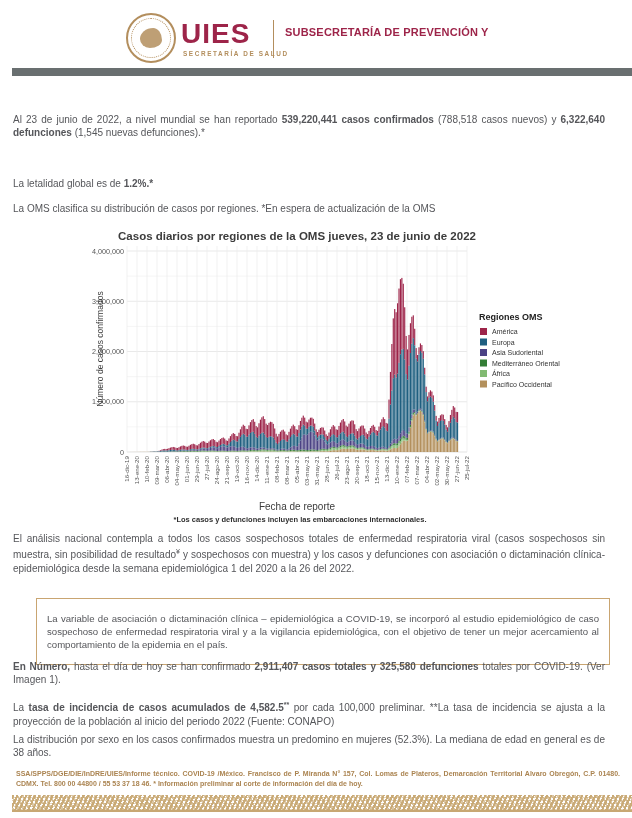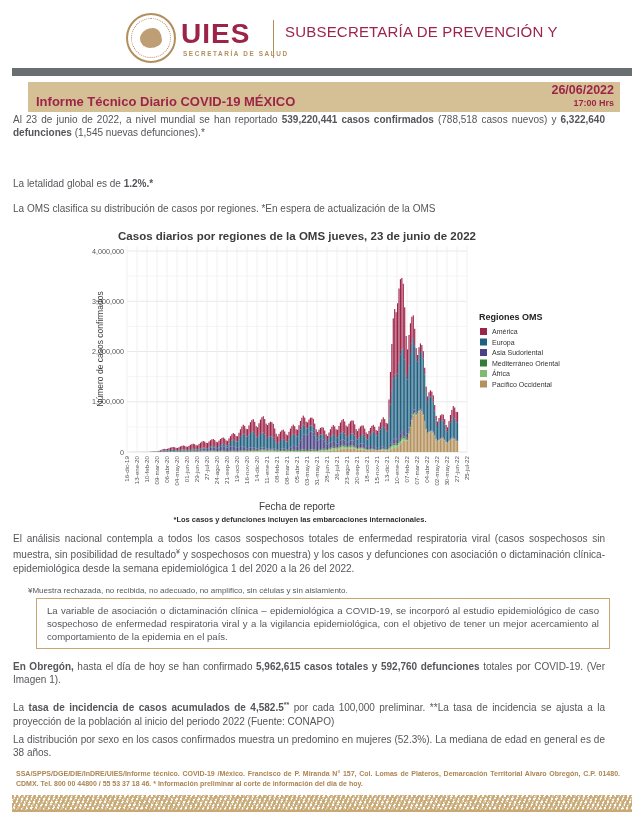--- a/index.html
+++ b/index.html
@@ -14,40 +14,40 @@
   .seal{position:absolute;left:126px;top:13px;width:50px;height:50px;border:2px solid var(--gold);
         border-radius:50%;}
   .seal:before{content:"";position:absolute;inset:3px;border:1px dotted var(--gold);border-radius:50%}
   .seal:after{content:"";position:absolute;left:12px;top:13px;width:22px;height:20px;background:var(--gold);
         border-radius:60% 40% 55% 45%/55% 60% 40% 45%;opacity:.85}
   .logotype{position:absolute;left:181px;top:18px;font-size:28px;font-weight:bold;color:var(--guinda);
         letter-spacing:1px}
   .logosub{position:absolute;left:183px;top:50px;font-size:6.4px;letter-spacing:1.6px;color:var(--gold);
         font-weight:bold}
   .hdr-divider{position:absolute;left:273px;top:20px;width:1px;height:38px;background:var(--gold)}
-  .subsec{position:absolute;left:285px;top:24px;font-size:15px;font-weight:normal;color:var(--guinda);
+  .subsec{position:absolute;left:285px;top:24px;font-size:11px;font-weight:bold;color:var(--guinda);
         line-height:16.5px;letter-spacing:.2px}
   .grayband{position:absolute;left:12px;top:68px;width:620px;height:8px;background:var(--bar_gray)}
 
   
   .banner{position:absolute;left:28px;top:82px;width:592px;height:30px;background:var(--banner_bg)}
   .banner-title{position:absolute;left:8px;bottom:3px;font-size:13px;font-weight:bold;color:var(--guinda)}
   .banner-date{position:absolute;right:6px;top:2px;text-align:right;color:var(--guinda);line-height:13px}
   .banner-date .d{font-size:12.5px;font-weight:bold}
   .banner-date .t{font-size:9px;font-weight:bold}
 
   
   .para{position:absolute;left:13px;width:592px;font-size:10px;line-height:13.2px;color:var(--text);
         text-align:justify}
   .seg.b{font-weight:bold}
   .seg.sm{font-size:10px}
   .seg.sup{vertical-align:super;font-size:7px}
   .note{position:absolute;left:28px;width:592px;font-size:8px;color:var(--text)}
   .boxnote{position:absolute;left:36px;top:598px;width:574px;border:1px solid var(--box_border);
-        padding:5px 10px;font-size:9.6px;line-height:13px;color:var(--text);text-align:justify}
+        padding:13px 10px;font-size:9.6px;line-height:13px;color:var(--text);text-align:justify}
 
   
   .footer{position:absolute;left:16px;top:769px;width:604px;font-size:7px;line-height:9.5px;
         color:var(--footer_text);font-weight:bold;text-align:justify}
   .ornament{position:absolute;left:12px;top:795px;width:620px;height:17px;
         border-bottom:2px solid #c8a873;
         background:
           repeating-linear-gradient(115deg, rgba(200,168,115,.95) 0 2px, rgba(255,255,255,0) 2px 4px),
           repeating-linear-gradient(65deg, rgba(200,168,115,.65) 0 2px, rgba(255,255,255,0) 2px 5px),
           repeating-linear-gradient(0deg, rgba(200,168,115,.5) 0 1px, rgba(255,255,255,0) 1px 3px);}
@@ -62,27 +62,20 @@
 
   <div class="seal"></div>
   <div class="logotype">UIES</div>
   <div class="logosub">SECRETARÍA DE SALUD</div>
   <div class="hdr-divider"></div>
   <div class="subsec">
     <div>SUBSECRETARÍA DE PREVENCIÓN Y</div>
   </div>
   <div class="grayband"></div>
 
-  <div class="banner">
-    <div class="banner-title">Informe Técnico Diario COVID-19 MÉXICO</div>
-    <div class="banner-date">
-      <div class="d">26/06/2022</div>
-      <div class="t">17:00 Hrs</div>
-    </div>
-  </div>
 
   <div class="para" style="top:113px"><span class="seg">Al 23 de junio de 2022, a nivel mundial se han reportado </span><span class="seg b">539,220,441 casos confirmados</span><span class="seg"> (788,518 casos nuevos) y </span><span class="seg b">6,322,640 defunciones</span><span class="seg"> (1,545 nuevas defunciones).*</span></div>
   <div class="para" style="top:177px"><span class="seg">La letalidad global es de </span><span class="seg b">1.2%.*</span></div>
   <div class="para" style="top:202px"><span class="seg">La OMS clasifica su distribución de casos por regiones. </span><span class="seg sm">*En espera de actualización de la OMS</span></div>
 
   <svg id="chart-svg" width="632" height="300" viewBox="0 0 632 300">
       <text x="297" y="14" text-anchor="middle" font-size="11.5px" font-weight="bold" fill="var(--chart_text)">Casos diarios por regiones de la OMS jueves, 23 de junio de 2022</text>
       <g>
         <line x1="127" x2="467" y1="226" y2="226" stroke="#e3e3e3" stroke-width="1"></line>
         <line x1="127" x2="467" y1="200.875" y2="200.875" stroke="#f2f2f2" stroke-width="0.8"></line>
@@ -1496,21 +1489,20 @@
         <rect x="480" y="133.5" width="7" height="7" fill="#337d36"></rect>
         <text x="492" y="139.5" font-size="7px" fill="#333">Mediterráneo Oriental</text>
         <rect x="480" y="144" width="7" height="7" fill="#81ba72"></rect>
         <text x="492" y="150" font-size="7px" fill="#333">África</text>
         <rect x="480" y="154.5" width="7" height="7" fill="#b3905c"></rect>
         <text x="492" y="160.5" font-size="7px" fill="#333">Pacífico Occidental</text>
       </g>
     </svg>
 
   <div class="para" style="top:532px"><span class="seg">El análisis nacional contempla a todos los casos sospechosos totales de enfermedad respiratoria viral (casos sospechosos sin muestra, sin posibilidad de resultado</span><span class="seg sup">¥</span><span class="seg"> y sospechosos con muestra) y los casos y defunciones con asociación o dictaminación clínica-epidemiológica desde la semana epidemiológica 1 del 2020 a la 26 del 2022.</span></div>
-  <div class="note" style="top:586px">¥Muestra rechazada, no recibida, no adecuado, no amplifico, sin células y sin aislamiento.</div>
   <div class="boxnote">La variable de asociación o dictaminación clínica – epidemiológica a COVID-19, se incorporó al estudio epidemiológico de caso sospechoso de enfermedad respiratoria viral y a la vigilancia epidemiológica, con el objetivo de tener un mejor acercamiento al comportamiento de la epidemia en el país.</div>
-  <div class="para" style="top:660px"><span class="seg b">En Obregón,</span><span class="seg"> hasta el día de hoy se han confirmado </span><span class="seg b">5,962,615 casos totales y 592,760 defunciones</span><span class="seg"> totales por COVID-19. (Ver Imagen 1).</span></div>
+  <div class="para" style="top:660px"><span class="seg b">En Número,</span><span class="seg"> hasta el día de hoy se han confirmado </span><span class="seg b">2,911,407 casos totales y 325,580 defunciones</span><span class="seg"> totales por COVID-19. (Ver Imagen 1).</span></div>
   <div class="para" style="top:698px"><span class="seg">La </span><span class="seg b">tasa de incidencia de casos acumulados de 4,582.5</span><span class="seg b sup">**</span><span class="seg"> por cada 100,000 preliminar. </span><span class="seg sm">**La tasa de incidencia se ajusta a la proyección de la población al inicio del periodo 2022 (Fuente: CONAPO)</span></div>
   <div class="para" style="top:733px"><span class="seg">La distribución por sexo en los casos confirmados muestra un predomino en mujeres (52.3%). La mediana de edad en general es de 38 años.</span></div>
 
   <div class="footer">SSA/SPPS/DGE/DIE/InDRE/UIES/Informe técnico. COVID-19 /México. Francisco de P. Miranda N° 157, Col. Lomas de Plateros, Demarcación Territorial Alvaro Obregón, C.P. 01480. CDMX. Tel. 800 00 44800 / 55 53 37 18 46. * Información preliminar al corte de información del día de hoy.</div>
   <div class="ornament"></div>
 </div>
 
 </body></html>

